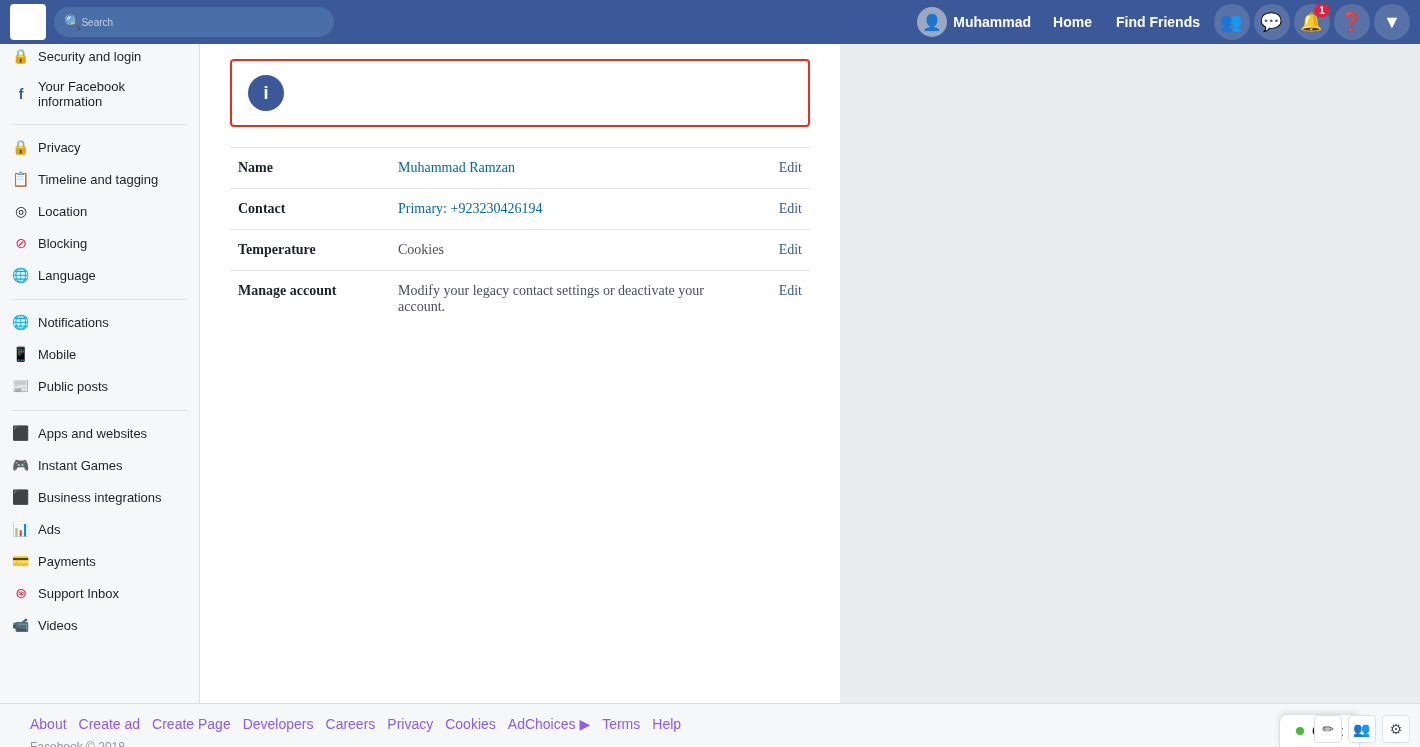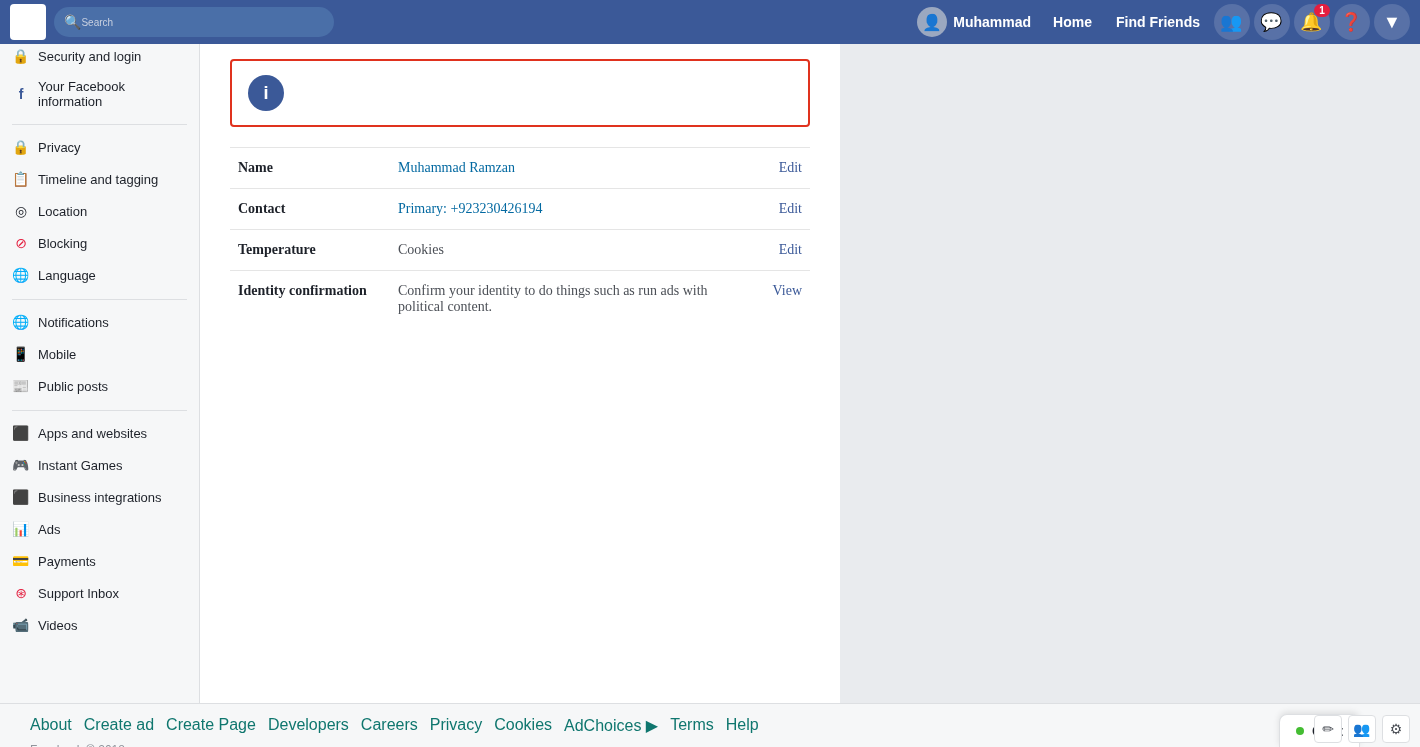--- a/index.html
+++ b/index.html
@@ -208,23 +208,23 @@
       border-top: 1px solid #dddfe2;
       padding: 12px 30px;
       font-size: 12px;
       color: #90949c;
     }
     .footer-links {
       display: flex; flex-wrap: wrap; gap: 6px 12px;
       margin-bottom: 8px;
     }
     .footer-link {
-      color: #0f766e;
+      color: #8b5cf6;
       text-decoration: none;
-      font-size: 16px;
+      font-size: 14px;
       cursor: pointer;
     }
     .footer-copyright { font-size: 12px; color: #90949c; margin-bottom: 4px; }
 
     
     .chat-btn {
       position: fixed;
       bottom: 0; right: 60px;
       background: white;
       border: 1px solid #dddfe2;
@@ -413,23 +413,23 @@
     <td>Contact</td>
     <td><span class="value-blue">Primary: +923230426194</span></td>
     <td><a class="edit-link" href="#">Edit</a></td>
   </tr>
             <tr class="settings-row">
     <td>Temperature</td>
     <td><span class="">Cookies</span></td>
     <td><a class="edit-link" href="#">Edit</a></td>
   </tr>
             <tr class="settings-row">
-    <td>Identity confirmation</td>
-    <td><span class="">Confirm your identity to do things such as run ads with political content.</span></td>
-    <td><a class="edit-link" href="#">View</a></td>
+    <td>Manage account</td>
+    <td><span class="">Modify your legacy contact settings or deactivate your account.</span></td>
+    <td><a class="edit-link" href="#">Edit</a></td>
   </tr>
           </tbody>
       </table>
     </main>
 
     <div class="right-space"></div>
   </div>
 
   <footer class="footer">
     <div class="footer-links" id="footer-links-container">

